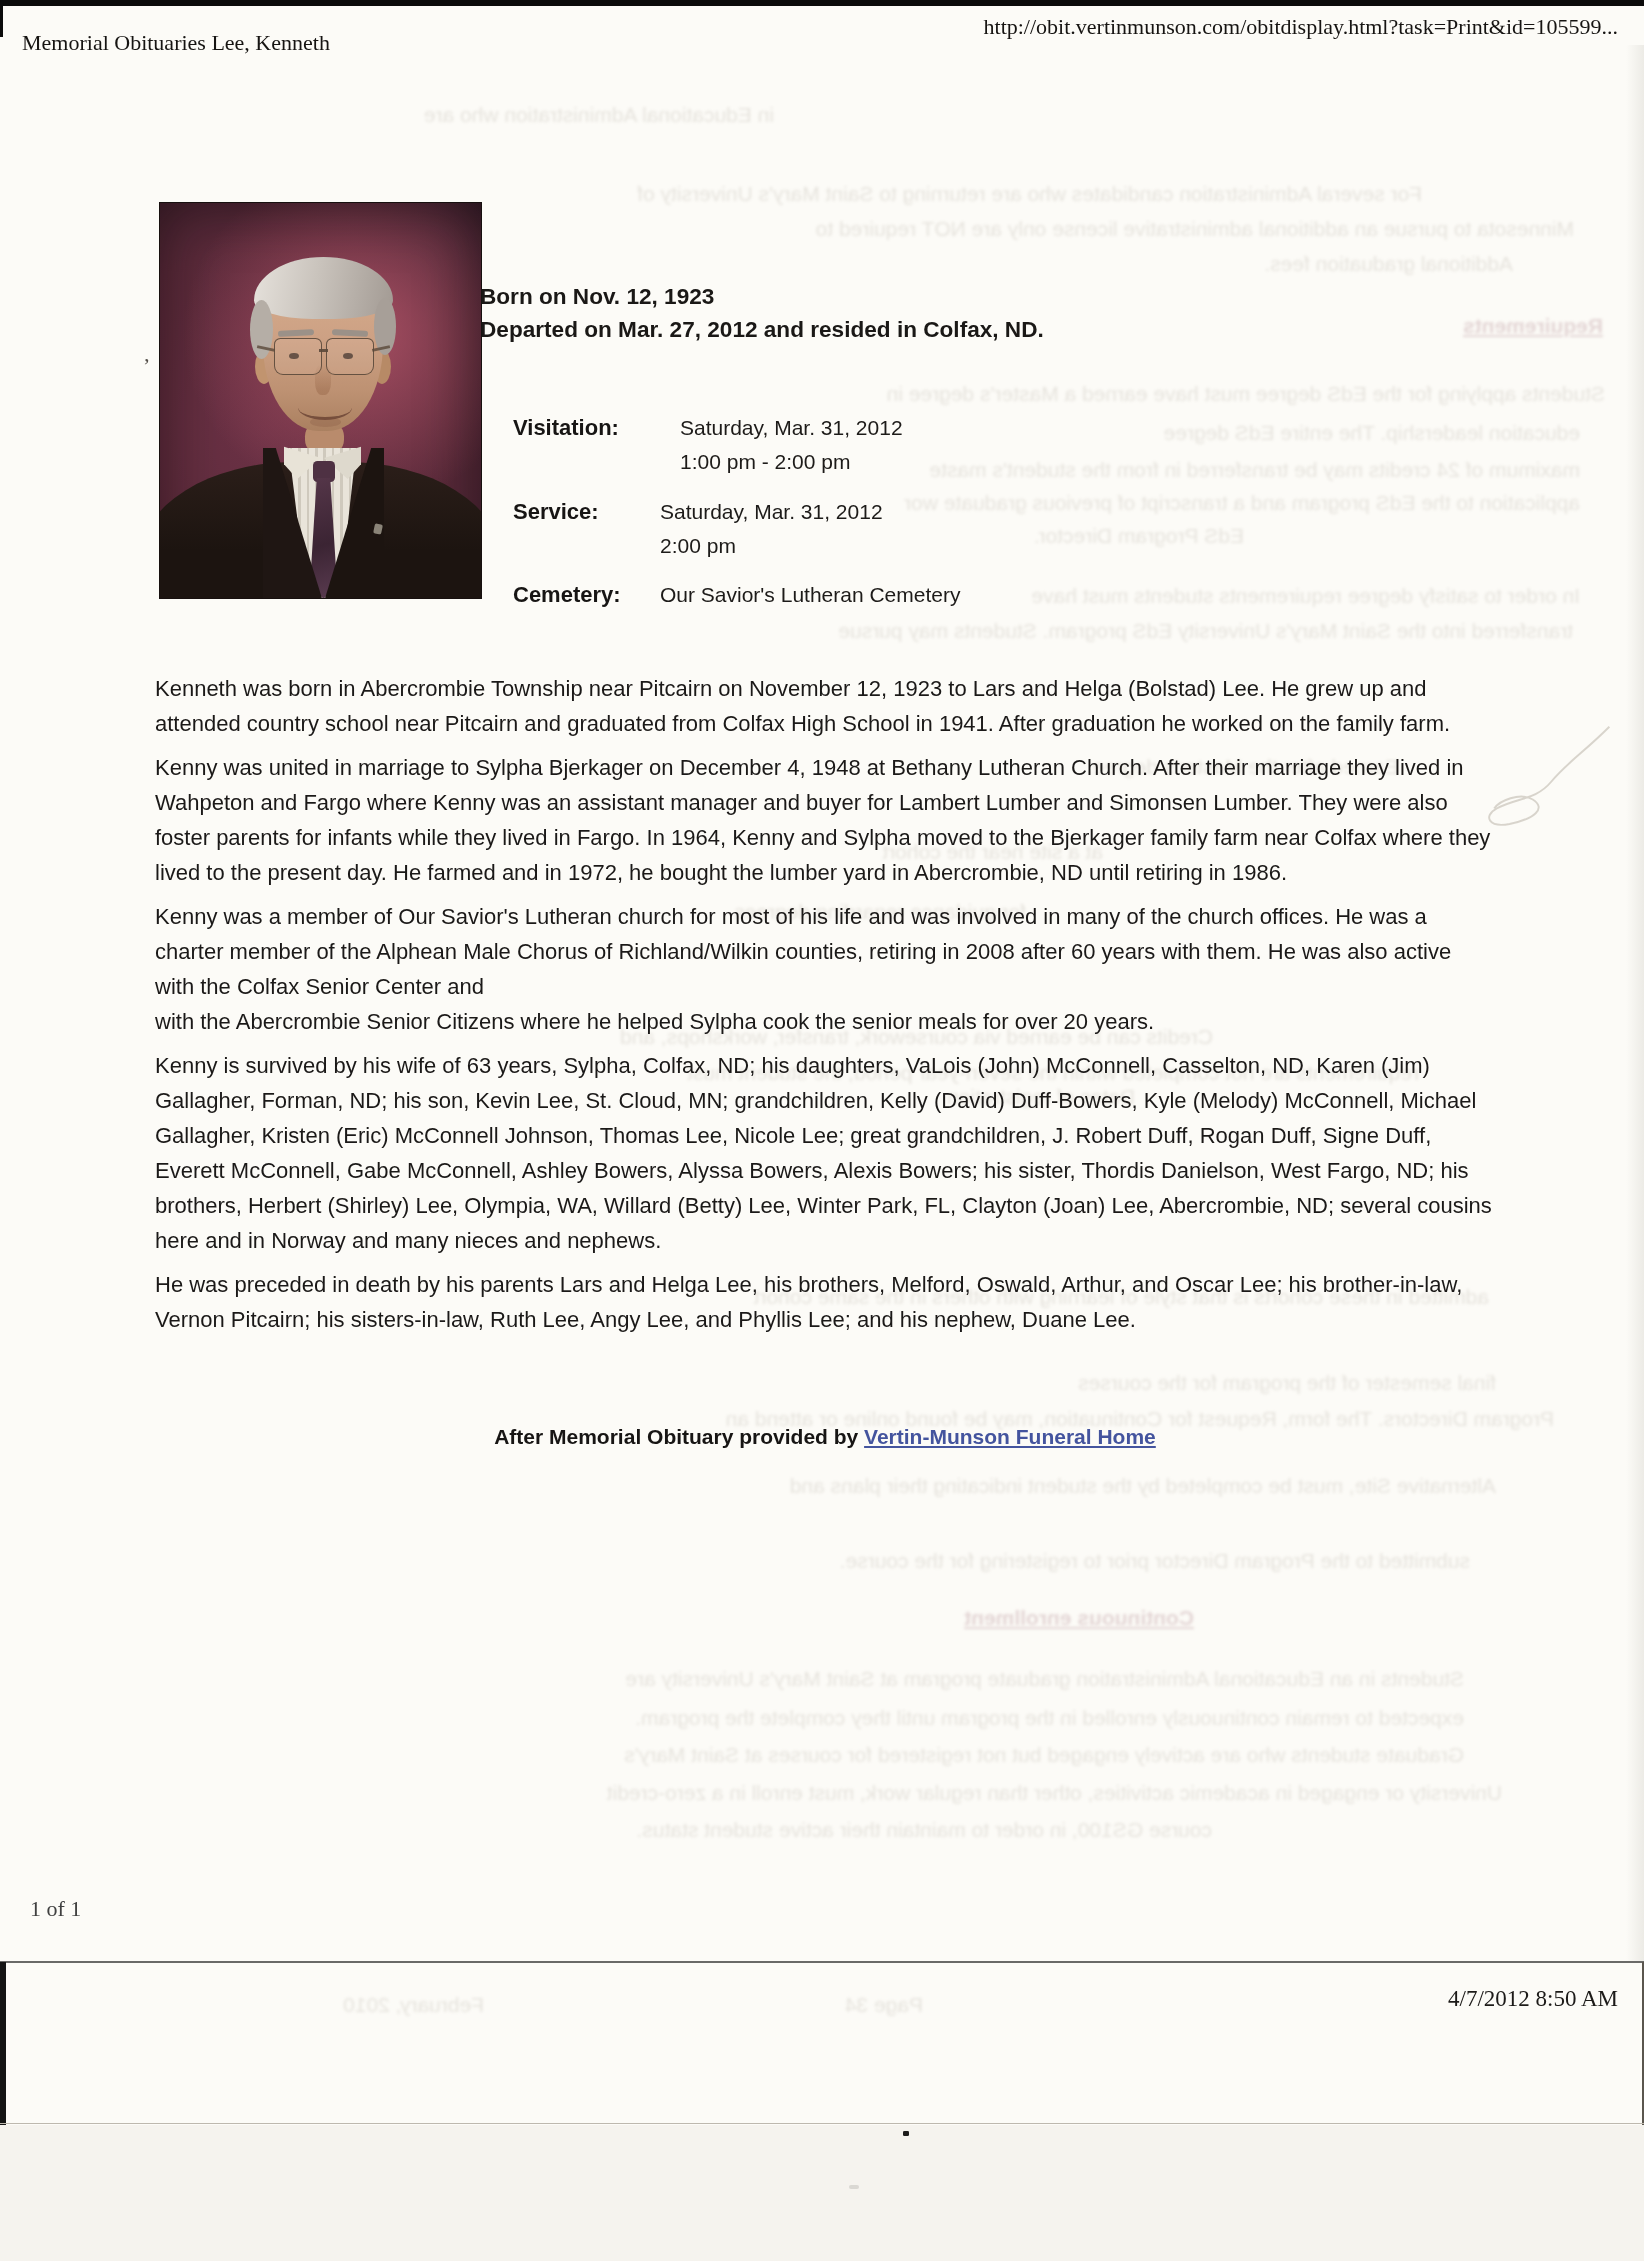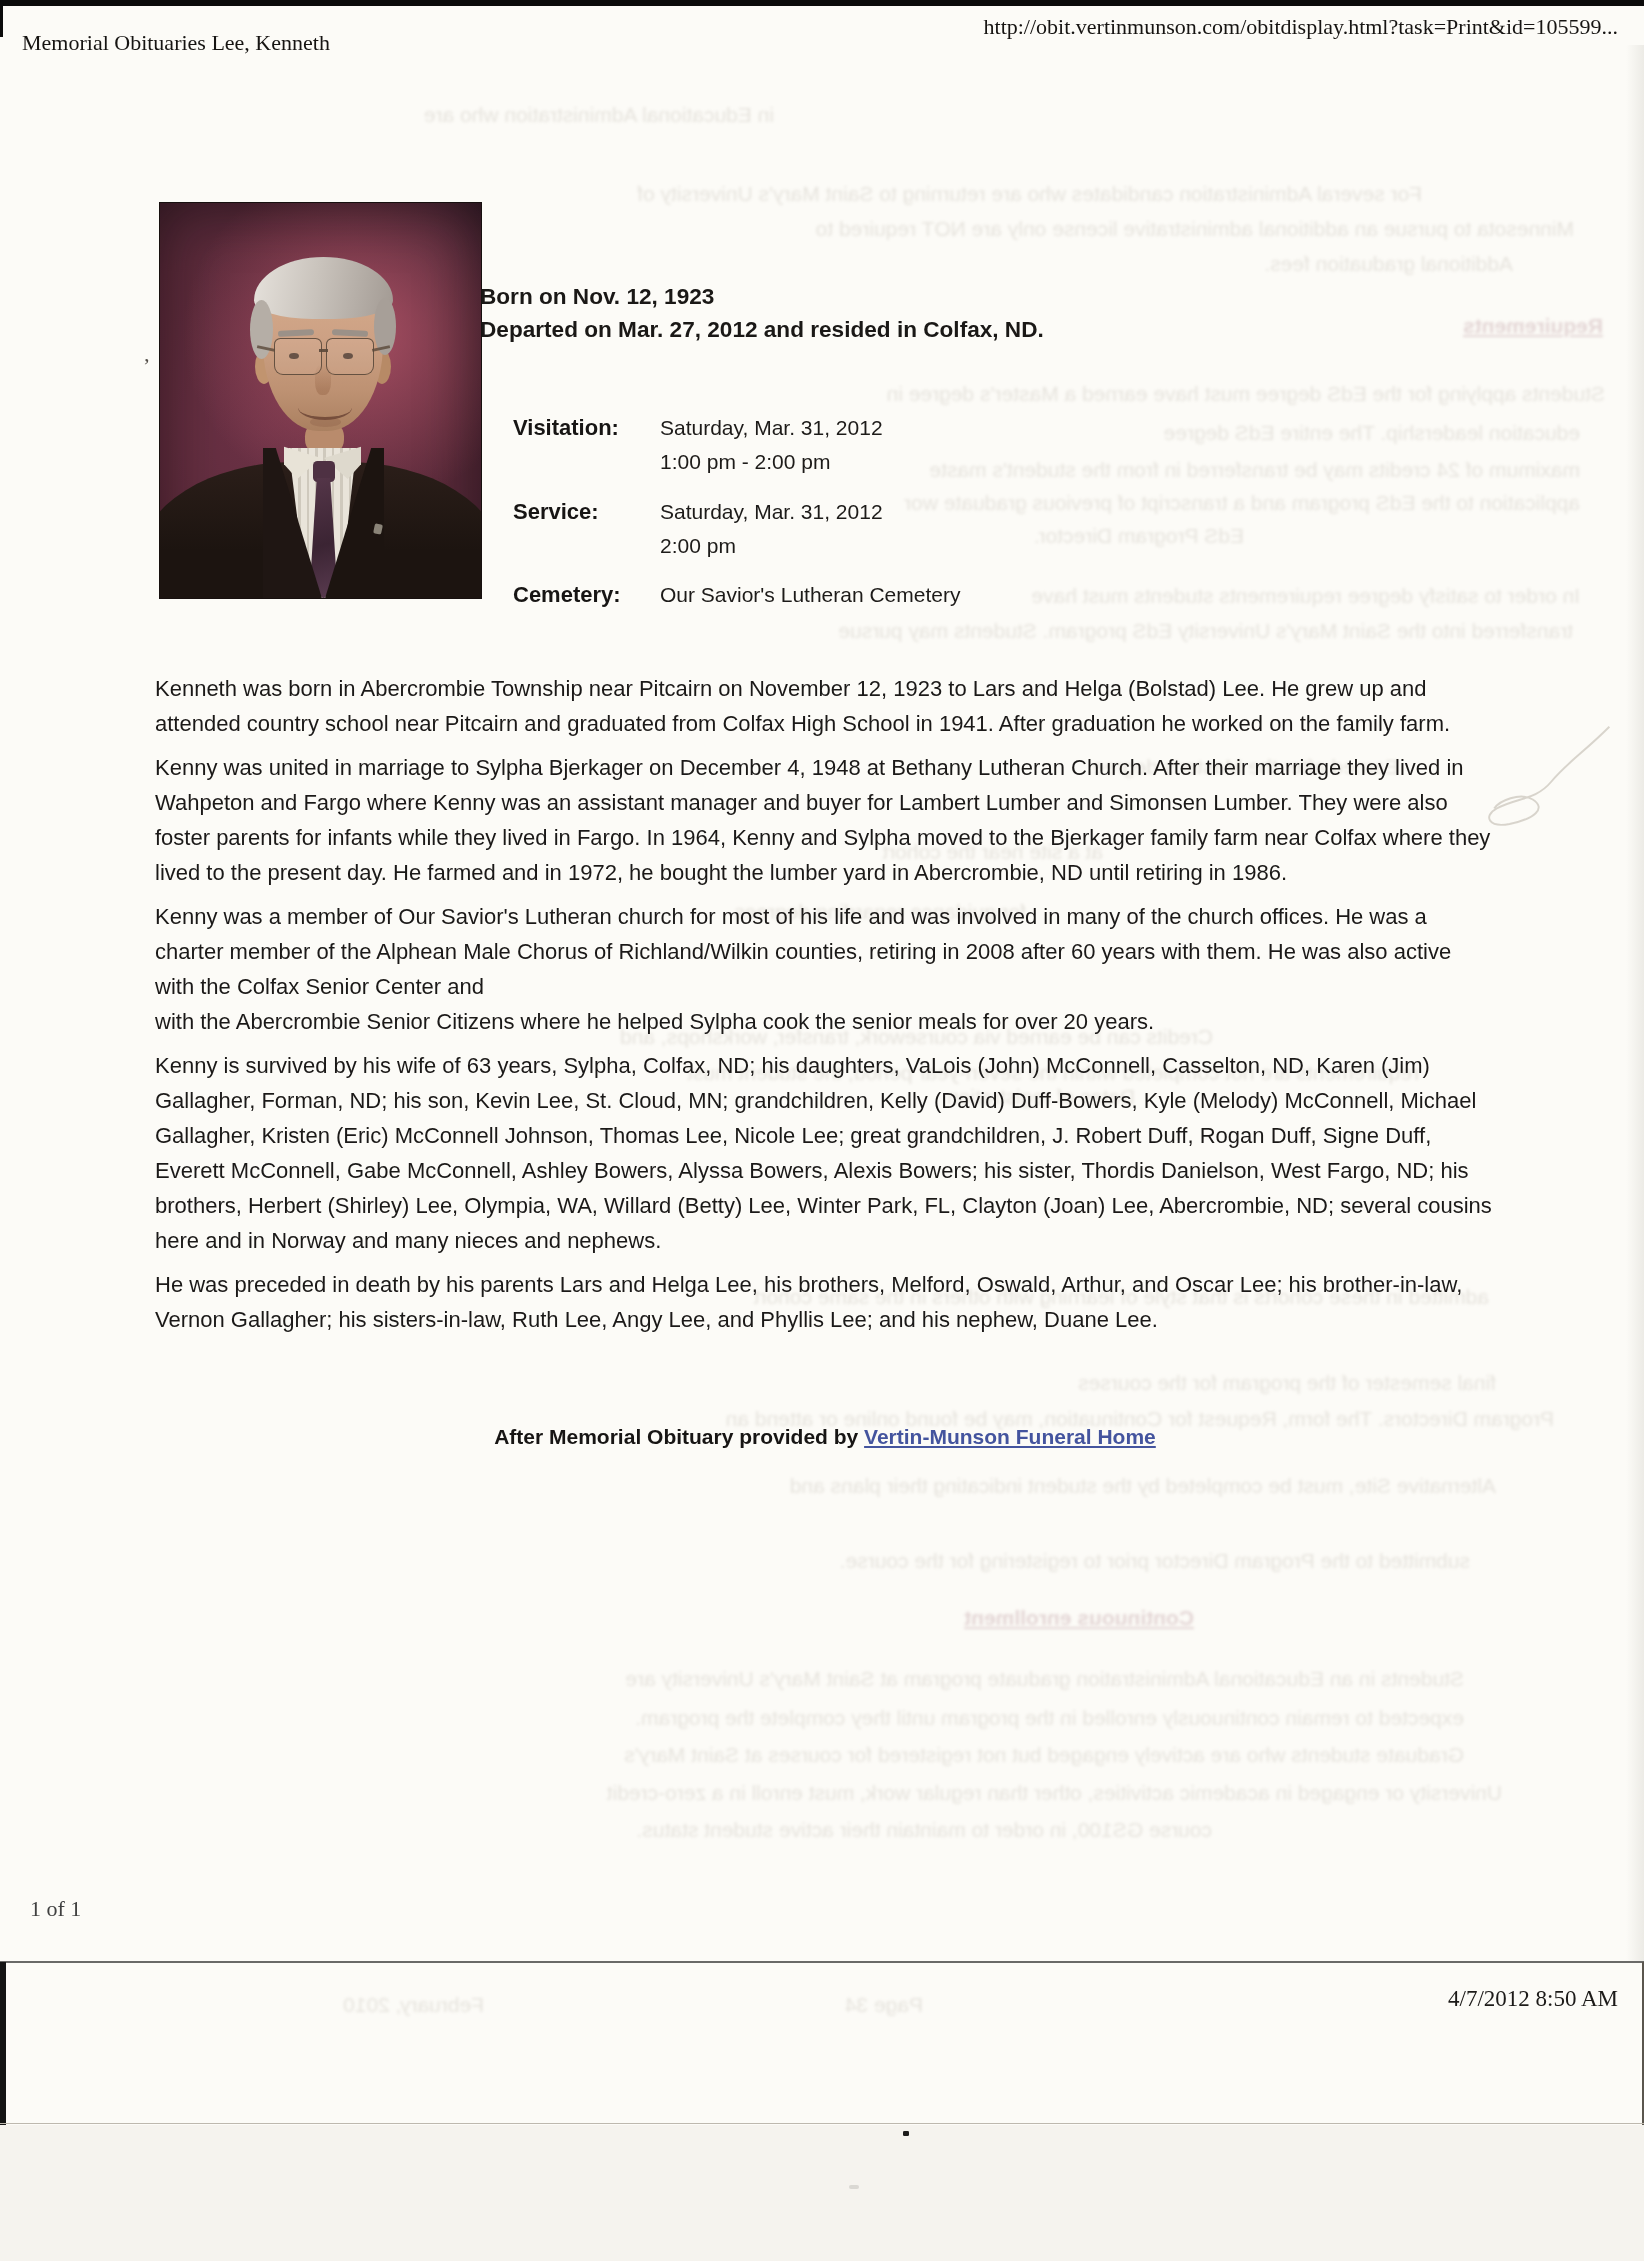--- a/index.html
+++ b/index.html
@@ -27,21 +27,21 @@
   .header-left  { position:absolute; left:22px;  top:14px; font:400 22px "Liberation Serif", serif; color:#161412;margin-top:16px; }
   .header-right { position:absolute; right:27px; top:14px; font:400 22px "Liberation Serif", serif; color:#161412; }
   .footer-left  { position:absolute; left:30px;  top:1896px; font:400 22px "Liberation Serif", serif; color:#404040; }
   .footer-right { position:absolute; right:27px; top:1986px; font:400 23px "Liberation Serif", serif; color:#1c1a18; }
   
   .obit-name  { position:absolute; left:480px; top:202px; width:1016px; text-align:center;
                 font:700 30px "Liberation Sans", sans-serif; color:#171514; letter-spacing:0.3px; }
   .obit-dates { position:absolute; left:480px; top:280px; width:1016px; text-align:left;
                 font:700 22.6px/33px "Liberation Sans", sans-serif; color:#1a1816; }
   .info-row   { position:absolute; left:513px; display:flex; }
-  .row-visitation { top:411px; } .row-service { top:495px; } .row-cemetery { top:578px; }
+  .row-visitation { top:411px;gap:20px; } .row-service { top:495px; } .row-cemetery { top:578px; }
   .info-label { width:147px; font:700 22px/34px "Liberation Sans", sans-serif; color:#171514; }
   .info-value { font:400 21px/34px "Liberation Sans", sans-serif; color:#1d1b19; }
   
   .obit-body { position:absolute; left:155px; top:671px; width:1340px;
                font:400 22px/35px "Liberation Sans", sans-serif; color:#1b1918; }
   .obit-body p { margin:0 0 9px 0; white-space:pre-line; }
   .provided { position:absolute; left:155px; top:1425px; width:1340px; text-align:center;
               font:700 21px "Liberation Sans", sans-serif; color:#171514; }
   .provided a { color:#44549e; text-decoration:underline; font-weight:700; }
   
@@ -216,21 +216,21 @@
       <div>Our Savior's Lutheran Cemetery</div>
     </div>
   </div>
 
   <div class="obit-body">
     <p>Kenneth was born in Abercrombie Township near Pitcairn on November 12, 1923 to Lars and Helga (Bolstad) Lee. He grew up and attended country school near Pitcairn and graduated from Colfax High School in 1941. After graduation he worked on the family farm.</p>
     <p>Kenny was united in marriage to Sylpha Bjerkager on December 4, 1948 at Bethany Lutheran Church. After their marriage they lived in Wahpeton and Fargo where Kenny was an assistant manager and buyer for Lambert Lumber and Simonsen Lumber. They were also foster parents for infants while they lived in Fargo. In 1964, Kenny and Sylpha moved to the Bjerkager family farm near Colfax where they lived to the present day. He farmed and in 1972, he bought the lumber yard in Abercrombie, ND until retiring in 1986.</p>
     <p>Kenny was a member of Our Savior's Lutheran church for most of his life and was involved in many of the church offices. He was a charter member of the Alphean Male Chorus of Richland/Wilkin counties, retiring in 2008 after 60 years with them. He was also active with the Colfax Senior Center and
 with the Abercrombie Senior Citizens where he helped Sylpha cook the senior meals for over 20 years.</p>
     <p>Kenny is survived by his wife of 63 years, Sylpha, Colfax, ND; his daughters, VaLois (John) McConnell, Casselton, ND, Karen (Jim) Gallagher, Forman, ND; his son, Kevin Lee, St. Cloud, MN; grandchildren, Kelly (David) Duff-Bowers, Kyle (Melody) McConnell, Michael Gallagher, Kristen (Eric) McConnell Johnson, Thomas Lee, Nicole Lee; great grandchildren, J. Robert Duff, Rogan Duff, Signe Duff, Everett McConnell, Gabe McConnell, Ashley Bowers, Alyssa Bowers, Alexis Bowers; his sister, Thordis Danielson, West Fargo, ND; his brothers, Herbert (Shirley) Lee, Olympia, WA, Willard (Betty) Lee, Winter Park, FL, Clayton (Joan) Lee, Abercrombie, ND; several cousins here and in Norway and many nieces and nephews.</p>
-    <p>He was preceded in death by his parents Lars and Helga Lee, his brothers, Melford, Oswald, Arthur, and Oscar Lee; his brother-in-law, Vernon Gallagher; his sisters-in-law, Ruth Lee, Angy Lee, and Phyllis Lee; and his nephew, Duane Lee.</p>
+    <p>He was preceded in death by his parents Lars and Helga Lee, his brothers, Melford, Oswald, Arthur, and Oscar Lee; his brother-in-law, Vernon Pitcairn; his sisters-in-law, Ruth Lee, Angy Lee, and Phyllis Lee; and his nephew, Duane Lee.</p>
   </div>
 
   <div class="provided">
     <span>After Memorial Obituary provided by </span><a href="#">Vertin-Munson Funeral Home</a>
   </div>
 
   <div class="footer-left">1 of 1</div>
   <div class="footer-right">4/7/2012 8:50 AM</div>
 
 </div>

